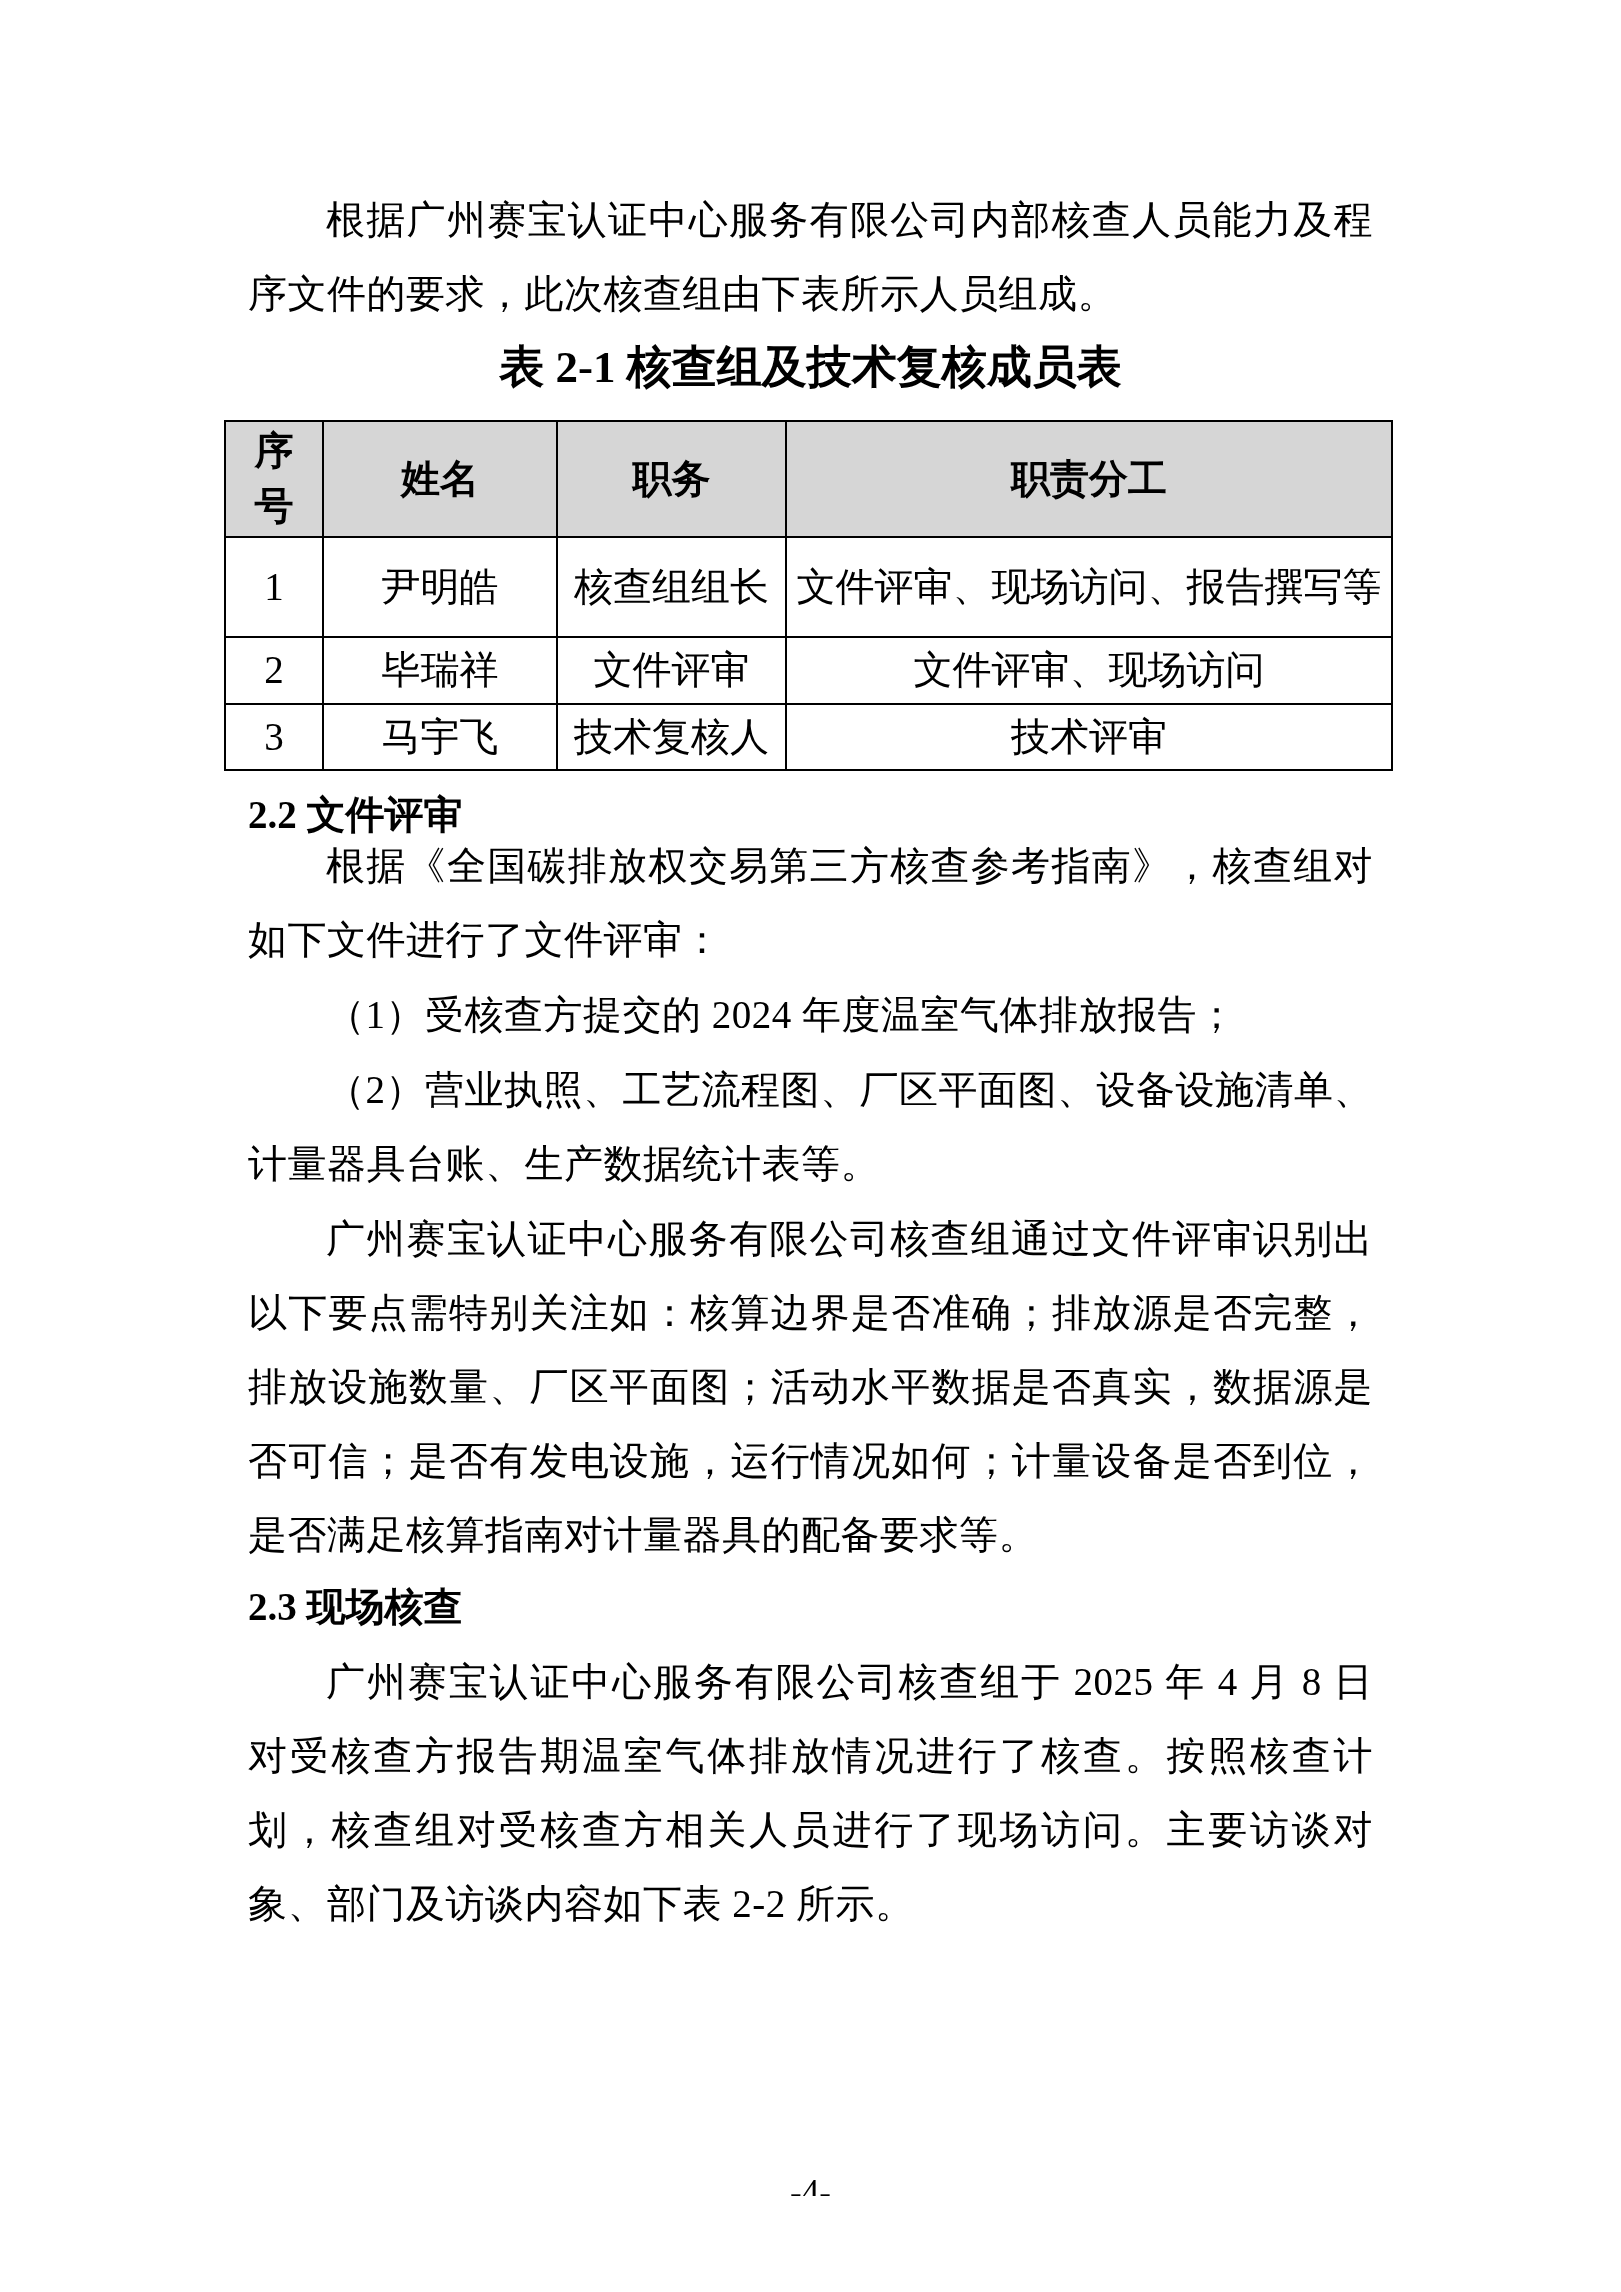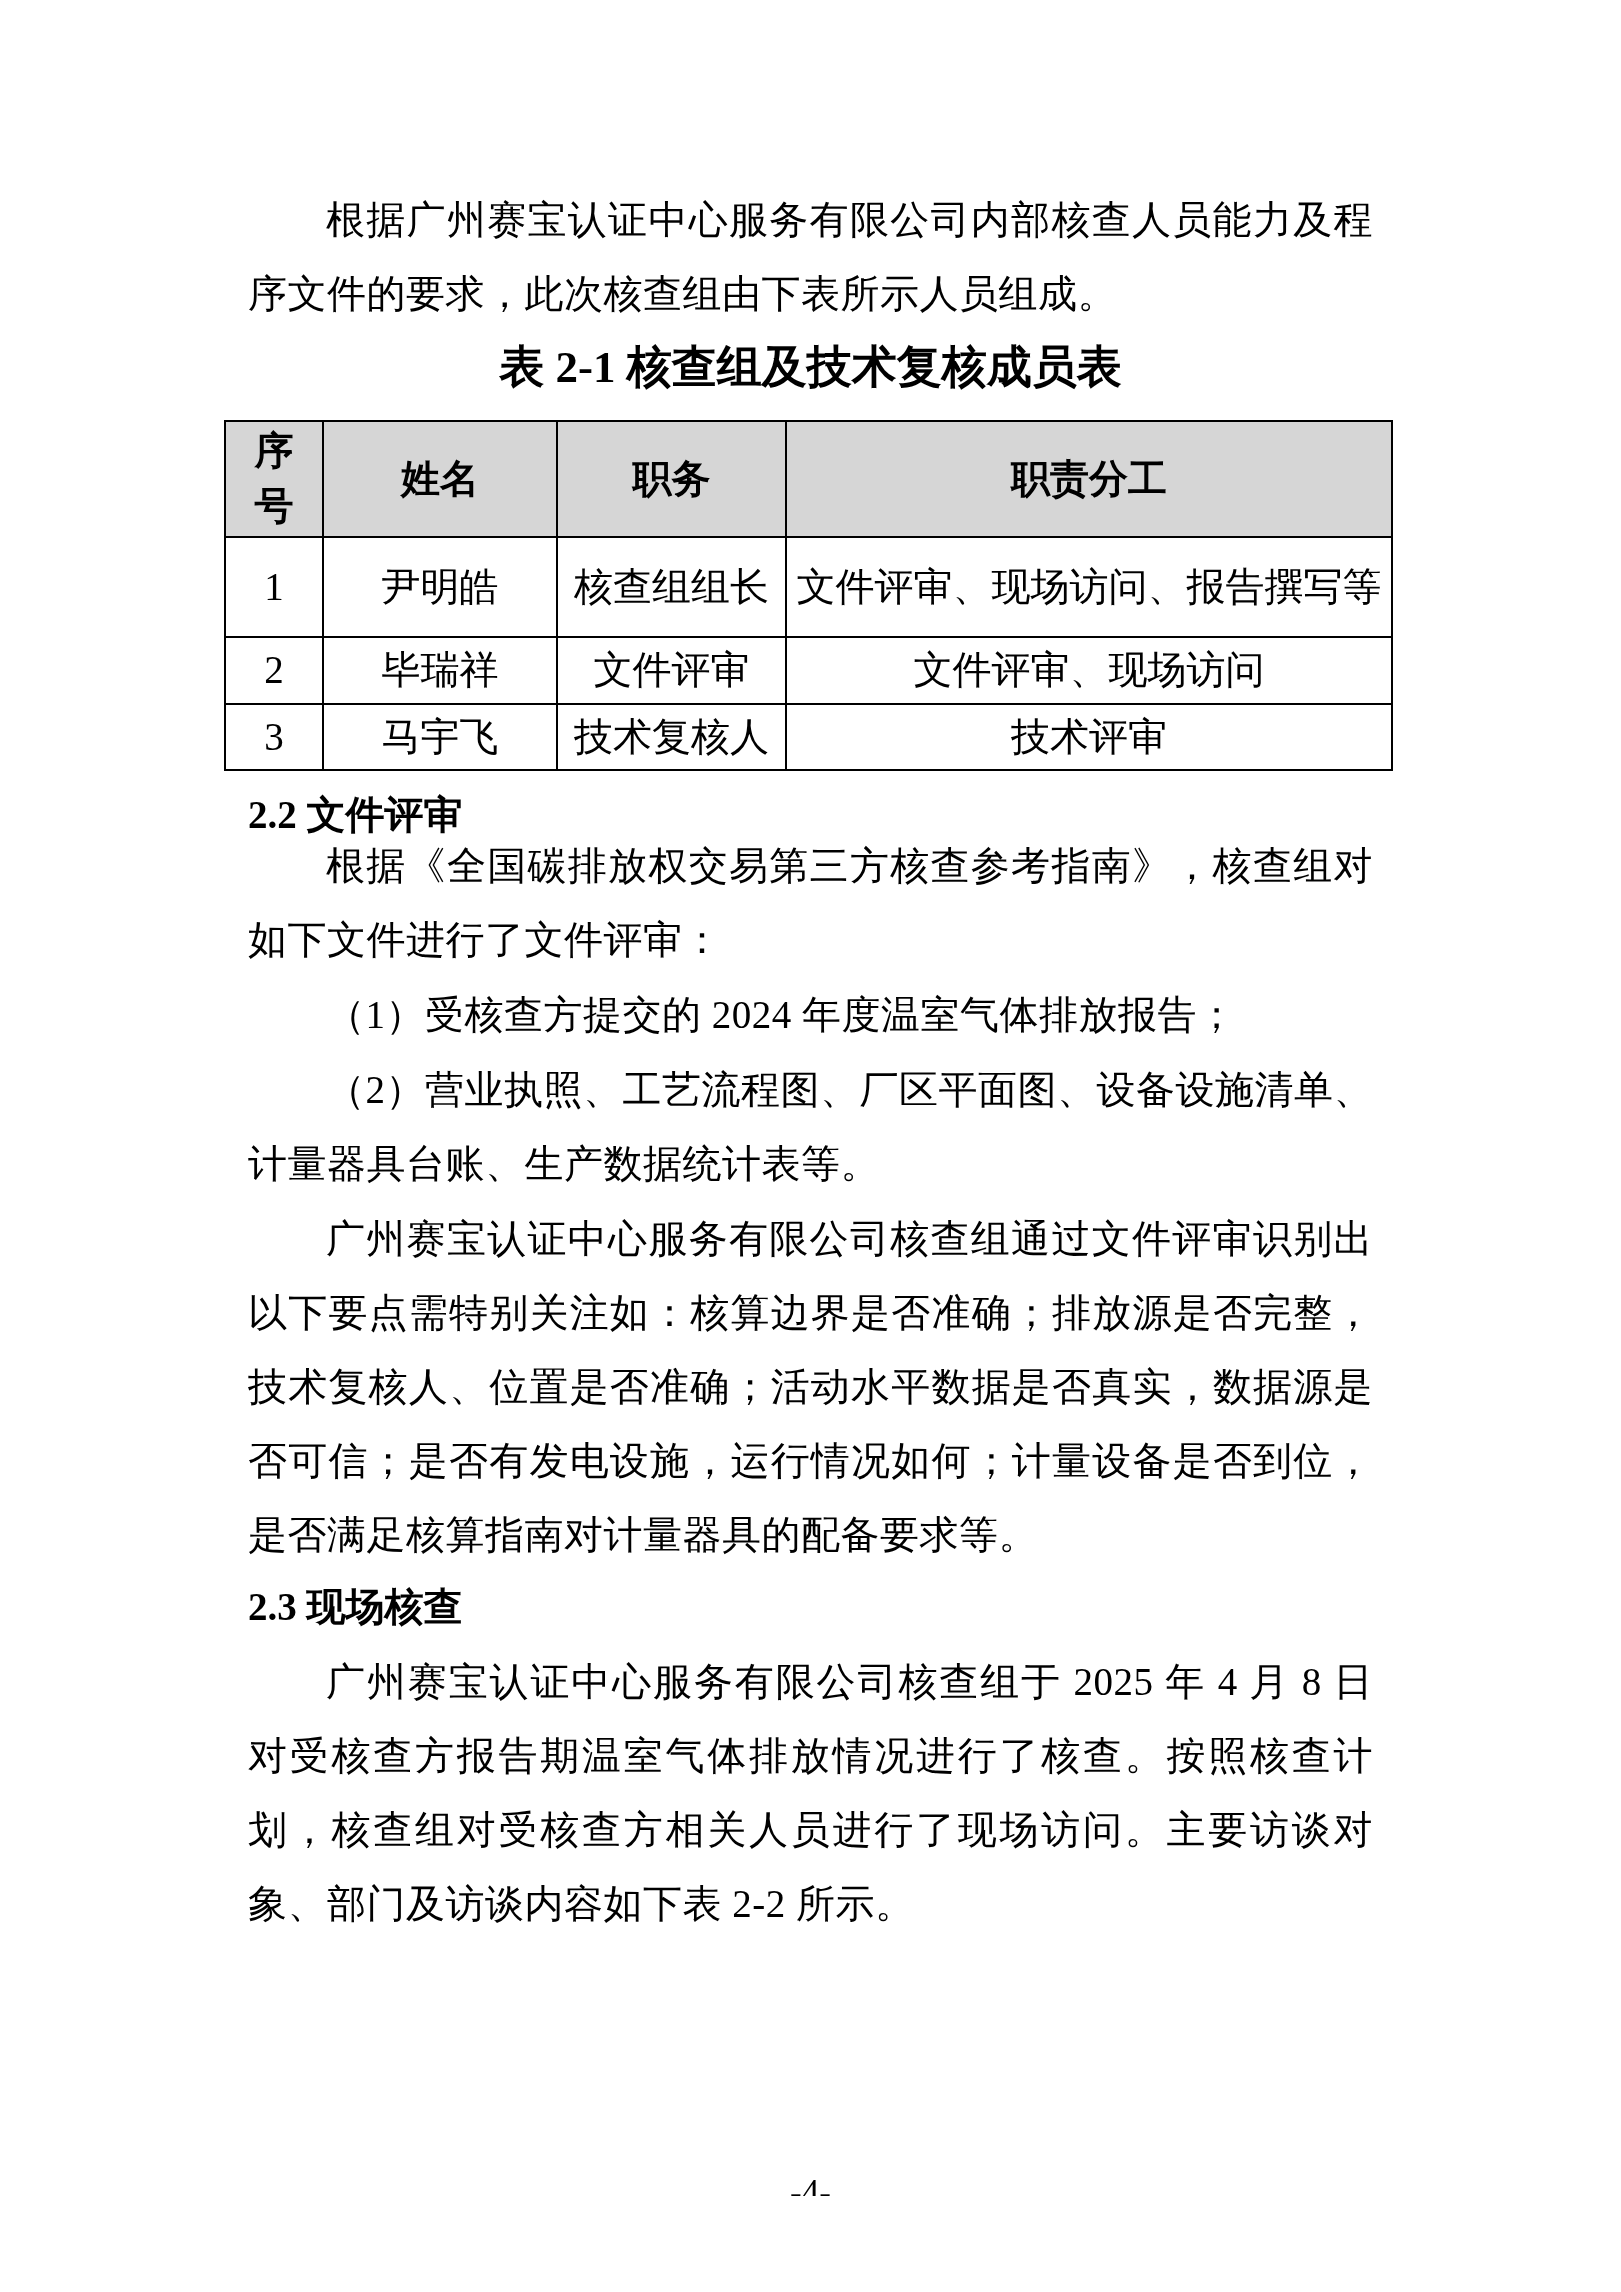--- a/index.html
+++ b/index.html
@@ -142,21 +142,21 @@
   </table>
 
   <h2 class="abs section-heading" style="top:790px;">2.2 文件评审</h2>
 
   <p class="abs body-text indent" style="top:829px;">根据《全国碳排放权交易第三方核查参考指南》，核查组对如下文件进行了文件评审：</p>
 
   <p class="abs body-text indent" style="top:978px;">（1）受核查方提交的 2024 年度温室气体排放报告；</p>
 
   <p class="abs body-text indent" style="top:1053px;">（2）营业执照、工艺流程图、厂区平面图、设备设施清单、计量器具台账、生产数据统计表等。</p>
 
-  <p class="abs body-text indent" style="top:1202px;">广州赛宝认证中心服务有限公司核查组通过文件评审识别出以下要点需特别关注如：核算边界是否准确；排放源是否完整，技术复核人、位置是否准确；活动水平数据是否真实，数据源是否可信；是否有发电设施，运行情况如何；计量设备是否到位，是否满足核算指南对计量器具的配备要求等。</p>
+  <p class="abs body-text indent" style="top:1202px;">广州赛宝认证中心服务有限公司核查组通过文件评审识别出以下要点需特别关注如：核算边界是否准确；排放源是否完整，排放设施数量、厂区平面图；活动水平数据是否真实，数据源是否可信；是否有发电设施，运行情况如何；计量设备是否到位，是否满足核算指南对计量器具的配备要求等。</p>
 
   <h2 class="abs section-heading" style="top:1582px;">2.3 现场核查</h2>
 
   <p class="abs body-text indent" style="top:1645px;">广州赛宝认证中心服务有限公司核查组于 2025 年 4 月 8 日对受核查方报告期温室气体排放情况进行了核查。按照核查计划，核查组对受核查方相关人员进行了现场访问。主要访谈对象、部门及访谈内容如下表 2-2 所示。</p>
 
   <div class="abs footer-pagenum">-4-</div>
 
 </div>
 
 

